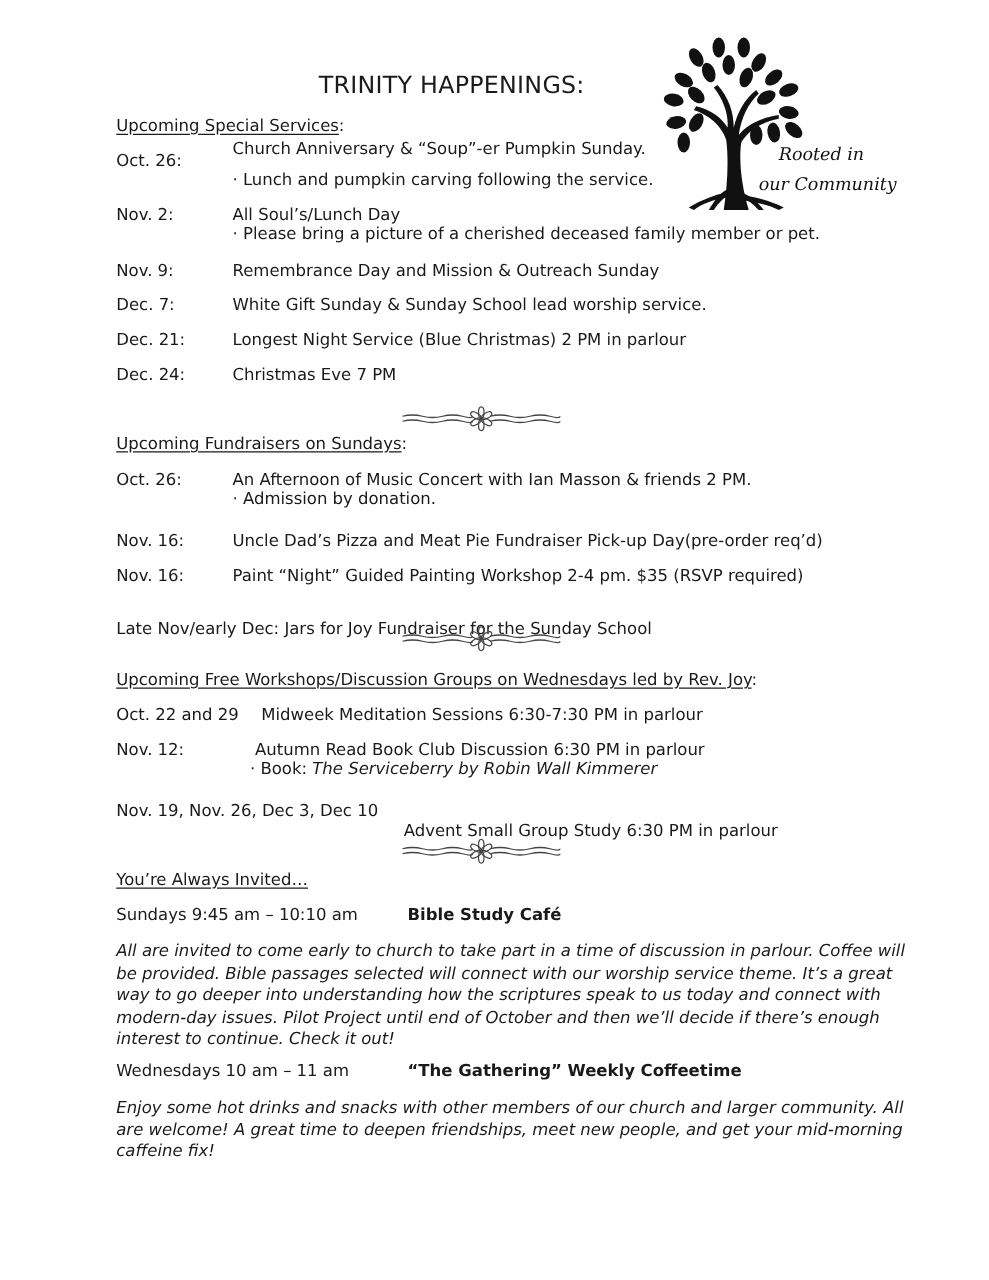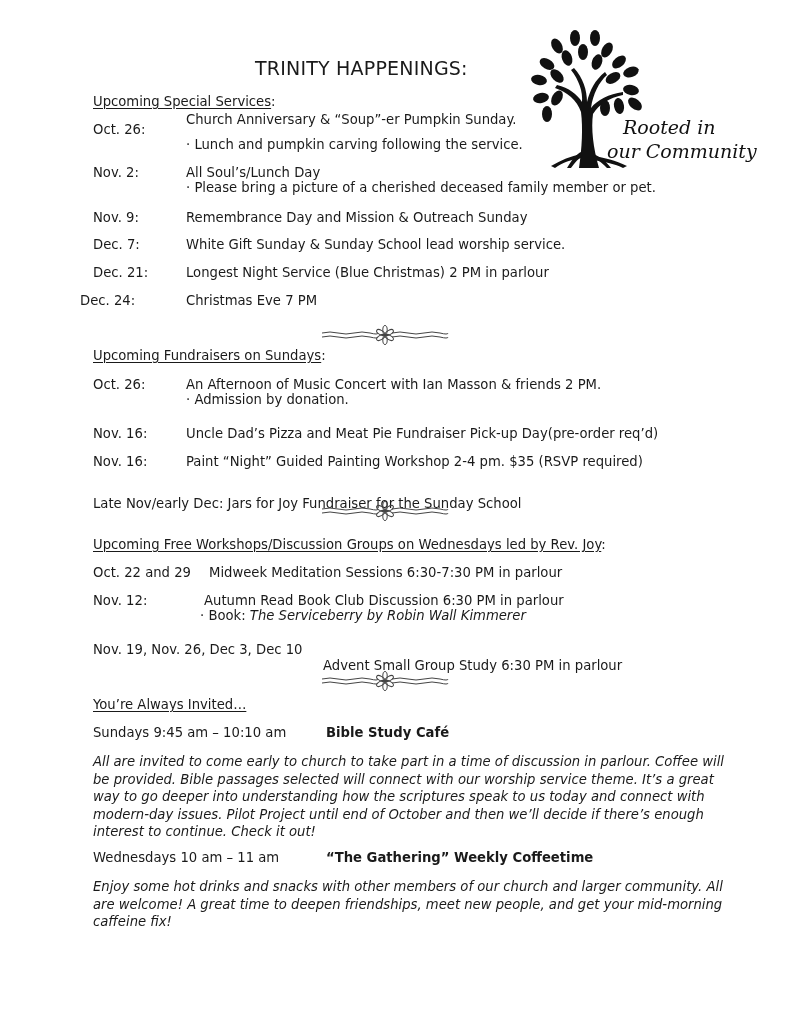--- a/index.html
+++ b/index.html
@@ -10,21 +10,21 @@
   .page { position: absolute; left: 0; top: 0; width: 663px; height: 1024px; }
   .abs { position: absolute; white-space: nowrap; }
   .title { font-size: 19px; letter-spacing: 0.2px; }
   .txt { font-size: 13.2px; line-height: 16px; }
   .under { text-decoration: underline; text-underline-offset: 2px; }
   .it { font-style: italic; }
   .b { font-weight: bold; }
   .para { font-size: 13.2px; line-height: 17.5px; font-style: italic; white-space: normal; width: 640px; }
   .divider { position: absolute; width: 130px; height: 22px; }
   .logo { position: absolute; left: 527px; top: 28px; width: 235px; height: 140px; }
-  .motto { position: absolute; font-family: "DejaVu Serif", serif; font-style: italic; font-size: 19px; color: #111; white-space: nowrap; }
+  .motto { position: absolute; font-family: "DejaVu Serif", serif; font-style: italic; font-size: 14px; color: #111; white-space: nowrap; }
 </style>
 </head>
 <body>
 
 <div class="page">
 
   <div class="abs title" style="left:255px; top:57px;">TRINITY HAPPENINGS:</div>
 
   <div class="logo">
     <svg width="120" height="140" viewBox="0 0 120 140" style="position:absolute;left:0;top:0;">
@@ -74,21 +74,21 @@
 
   <div class="abs txt" style="left:93px; top:210px;">Nov. 9:</div>
   <div class="abs txt" style="left:186px; top:210px;">Remembrance Day and Mission &amp; Outreach Sunday</div>
 
   <div class="abs txt" style="left:93px; top:237px;">Dec. 7:</div>
   <div class="abs txt" style="left:186px; top:237px;text-align:right;">White Gift Sunday &amp; Sunday School lead worship service.</div>
 
   <div class="abs txt" style="left:93px; top:265px;">Dec. 21:</div>
   <div class="abs txt" style="left:186px; top:265px;">Longest Night Service (Blue Christmas) 2 PM in parlour</div>
 
-  <div class="abs txt" style="left:80px; top:293px;">Dec. 24:</div>
+  <div class="abs txt" style="left:93px; top:293px;">Dec. 24:</div>
   <div class="abs txt" style="left:186px; top:293px;">Christmas Eve 7 PM</div>
 
   <svg class="divider" style="left:320px; top:324px;" viewBox="0 0 130 22">
     <g stroke="#444" stroke-width="1" fill="none">
       <path d="M2 9 Q10 7 18 9 T34 9 T50 9 T58 9"></path>
         <path d="M2 13 Q10 11 18 13 T34 13 T50 13 T58 13"></path>
       <path d="M72 9 Q80 7 88 9 T104 9 T120 9 T128 9"></path>
         <path d="M72 13 Q80 11 88 13 T104 13 T120 13 T128 13"></path>
       <g transform="translate(65 11)">
         <ellipse cx="0" cy="-5" rx="2.2" ry="4.5"></ellipse>

